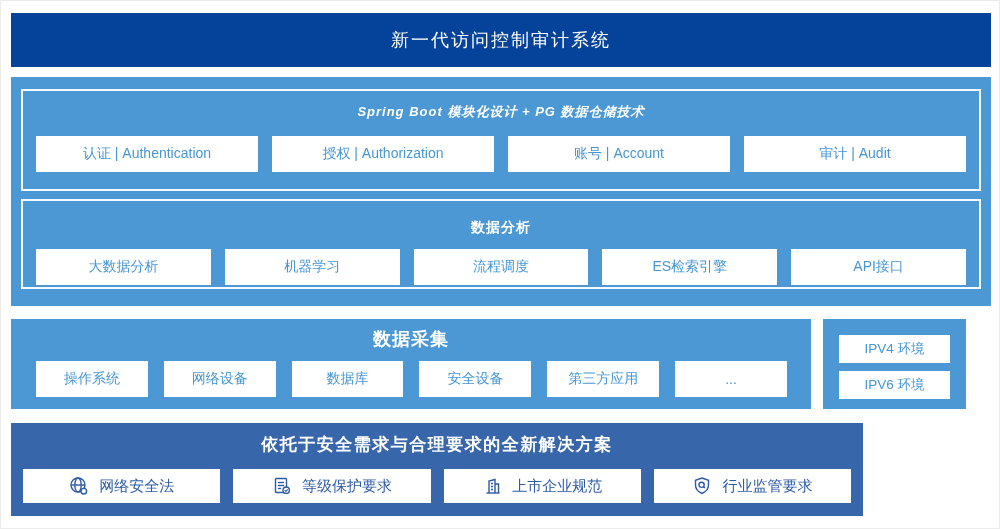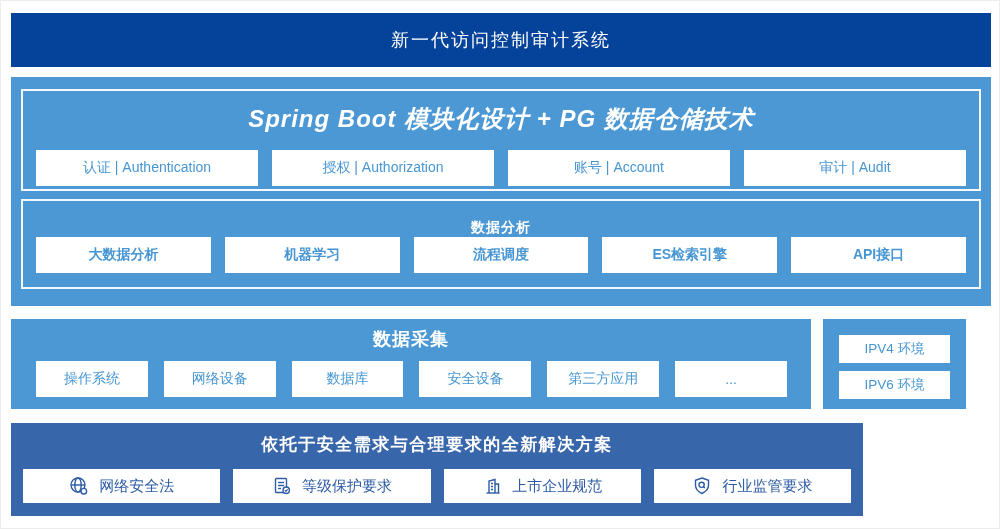--- a/index.html
+++ b/index.html
@@ -33,27 +33,27 @@
   .panel {
     border: 2px solid #f4f9fd;
     background: transparent;
   }
   .panel-modules { height: 102px; margin-bottom: 8px; }
   .panel-analysis { height: 90px; }
   .panel-header {
     color: #ffffff; text-align: center; font-weight: bold;
     letter-spacing: 1px;
   }
-  .panel-modules .panel-header { margin-top: 12px; font-size: 24px; font-style: italic; }
+  .panel-modules .panel-header { margin-top: 12px; font-size: 13px; font-style: italic; }
   .panel-analysis .panel-header { margin-top: 18px; font-size: 14px; }
   .box-row {
     display: flex; gap: 14px; padding: 0 13px;
   }
   .panel-modules .box-row { margin-top: 15px; border-radius: 16px; }
-  .panel-analysis .box-row { margin-top: 0; font-weight: bold; }
+  .panel-analysis .box-row { margin-top: 12px; }
   .wbox {
     flex: 1; height: 36px; background: #ffffff;
     display: flex; align-items: center; justify-content: center;
     color: #4796d3; font-size: 14px;
   }
 
   
   .collection {
     position: absolute; left: 10px; top: 318px; width: 800px; height: 90px;
     background: #4b98d4;

